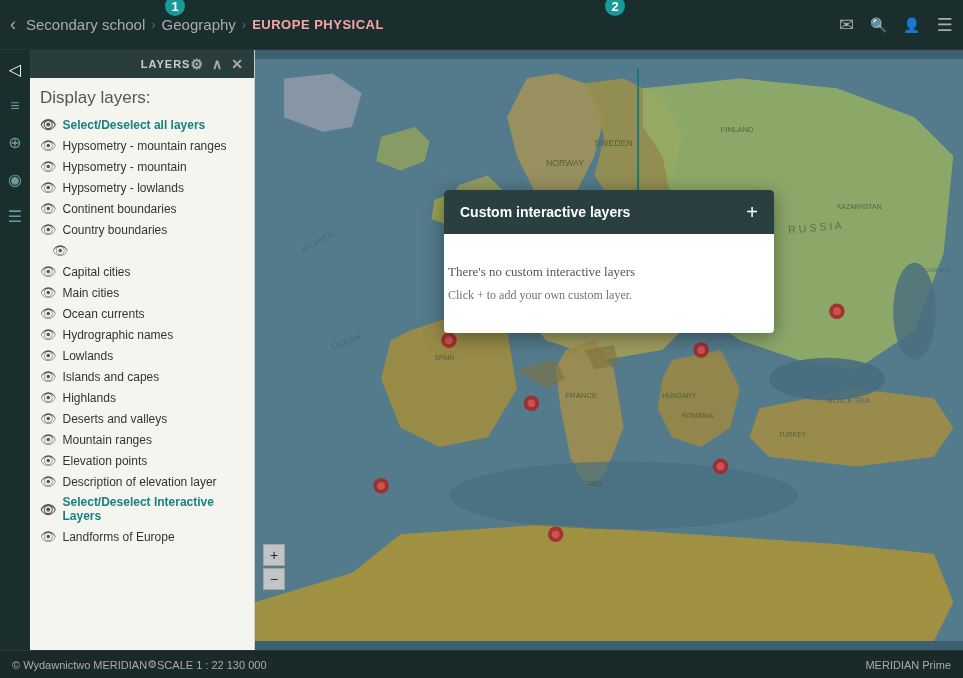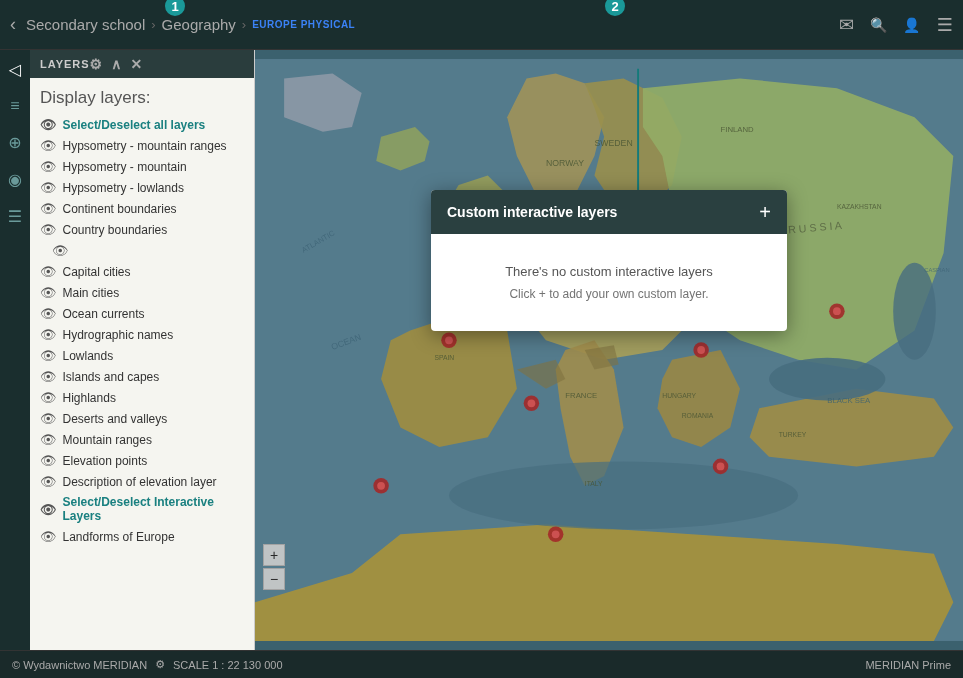--- a/index.html
+++ b/index.html
@@ -25,21 +25,21 @@
       margin-right: 10px;
     }
     #topbar .breadcrumb {
       display: flex;
       align-items: center;
       gap: 6px;
       flex: 1;
     }
     #topbar .breadcrumb a { color: #aaa; text-decoration: none; font-size: 15px; }
     #topbar .breadcrumb .sep { color: #666; }
-    #topbar .breadcrumb .current { color: #3b82f6; font-weight: bold; font-size: 10px; letter-spacing: 0.5px; }
+    #topbar .breadcrumb .current { color: #fca5a5; font-weight: bold; font-size: 13px; letter-spacing: 0.5px; }
     #topbar .top-icons {
       display: flex;
       align-items: center;
       gap: 16px;
       color: #aaa;
       font-size: 18px;
     }
     #topbar .top-icons span { cursor: pointer; }
     .number-badge {
       position: absolute;
@@ -80,21 +80,21 @@
     }
     #sidebar-header {
       background: #2a3d3d;
       color: #ccc;
       padding: 6px 10px;
       font-size: 11px;
       font-weight: bold;
       letter-spacing: 1px;
       display: flex;
       align-items: center;
-      justify-content: flex-start;
+      justify-content: flex-end;
     }
     #sidebar-header .header-icons {
       display: flex;
       gap: 8px;
       align-items: center;
       color: #aaa;
       font-size: 14px;
     }
     #sidebar-content { padding: 8px 0; }
     .display-layers-label {
@@ -144,39 +144,39 @@
       position: absolute;
       top: 0; left: 0; right: 0; bottom: 0;
       background: rgba(0,0,0,0.2);
       z-index: 20;
       display: flex;
       align-items: flex-start;
       justify-content: center;
       padding-top: 140px;
     }
     #modal {
-      width: 356px;
+      width: 330px;
       background: white;
       border-radius: 4px;
       overflow: hidden;
       box-shadow: 0 4px 20px rgba(0,0,0,0.4);
     }
     #modal-header {
       background: #2a4040;
       color: white;
       padding: 12px 16px;
       font-size: 14px;
       font-weight: bold;
       display: flex;
       align-items: center;
       justify-content: space-between;
     }
     #modal-body {
       padding: 30px 4px;
-      text-align: center;
+      font-family: Liberation Serif, serif;
     }
     #modal-body .no-layers-text {
       font-size: 13px;
       color: #555;
       margin-bottom: 8px;
     }
     #modal-body .click-hint {
       font-size: 12px;
       color: #737373;
     }
@@ -194,21 +194,21 @@
       height: 28px;
       background: #1a2a2a;
       display: flex;
       align-items: center;
       padding: 0 12px;
       color: #aaa;
       font-size: 11px;
       border-top: 1px solid #333;
       justify-content: space-between;
     }
-    #bottombar .scale-section { display: flex; align-items: center; gap: 8px; }
+    #bottombar .scale-section { display: flex; align-items: center; }
 
     
     .zoom-controls {
       position: absolute;
       left: 8px;
       bottom: 60px;
       display: flex;
       flex-direction: column;
       gap: 2px;
       z-index: 10;

